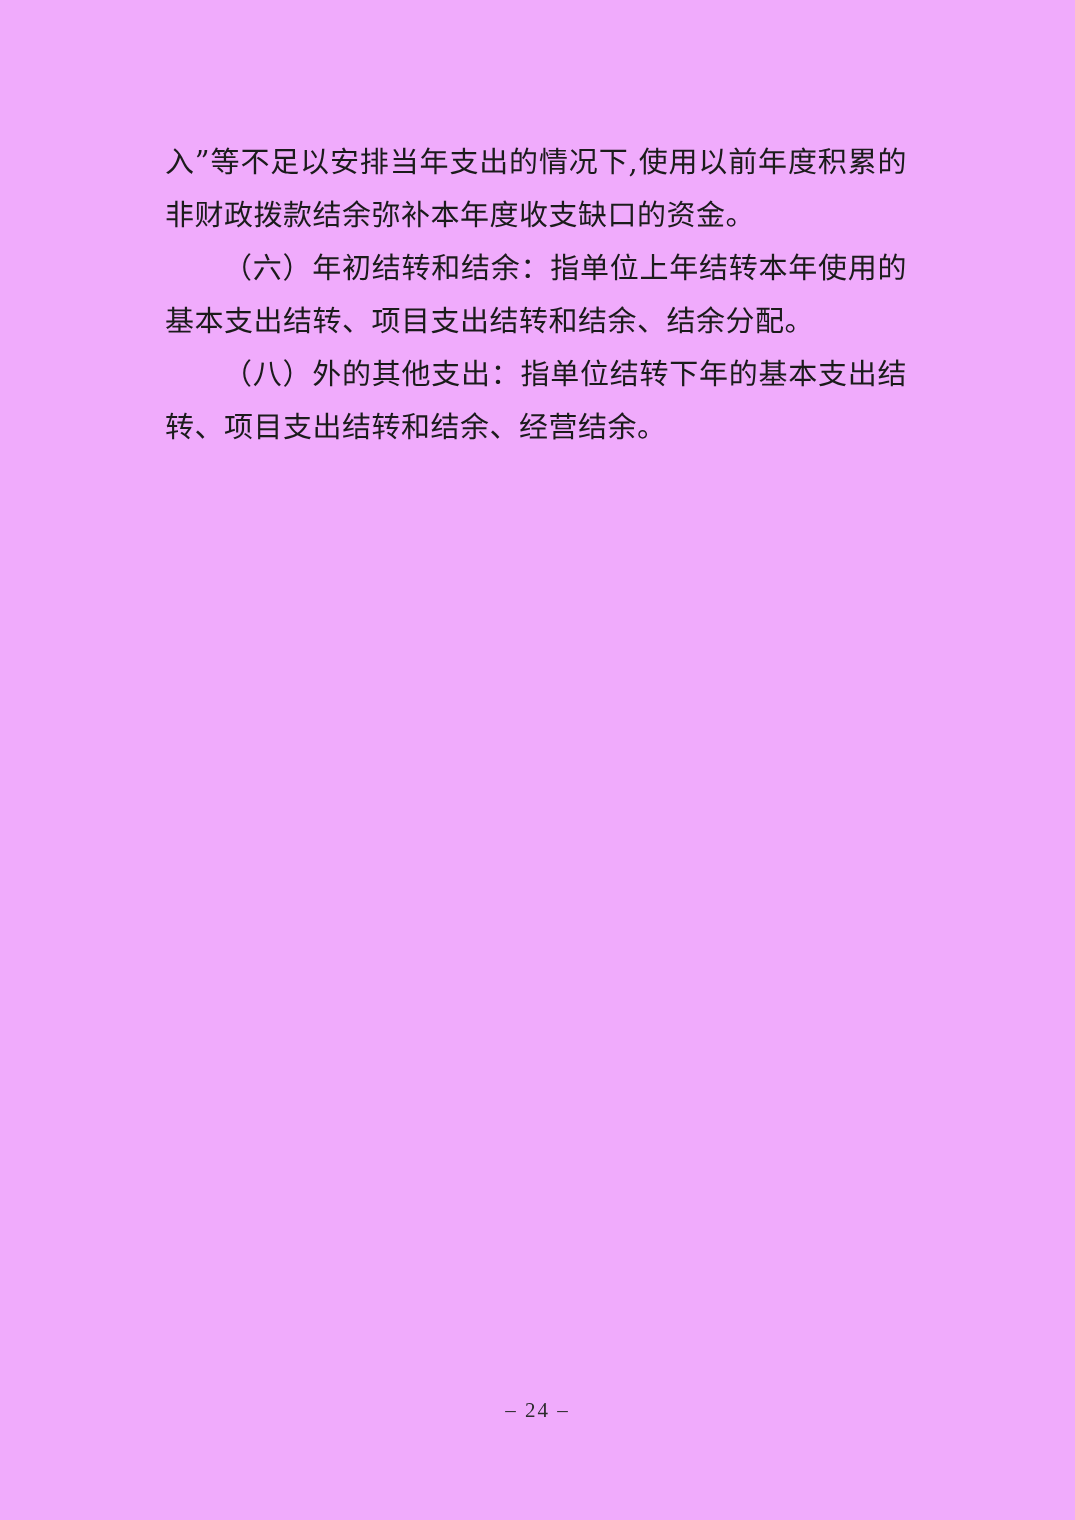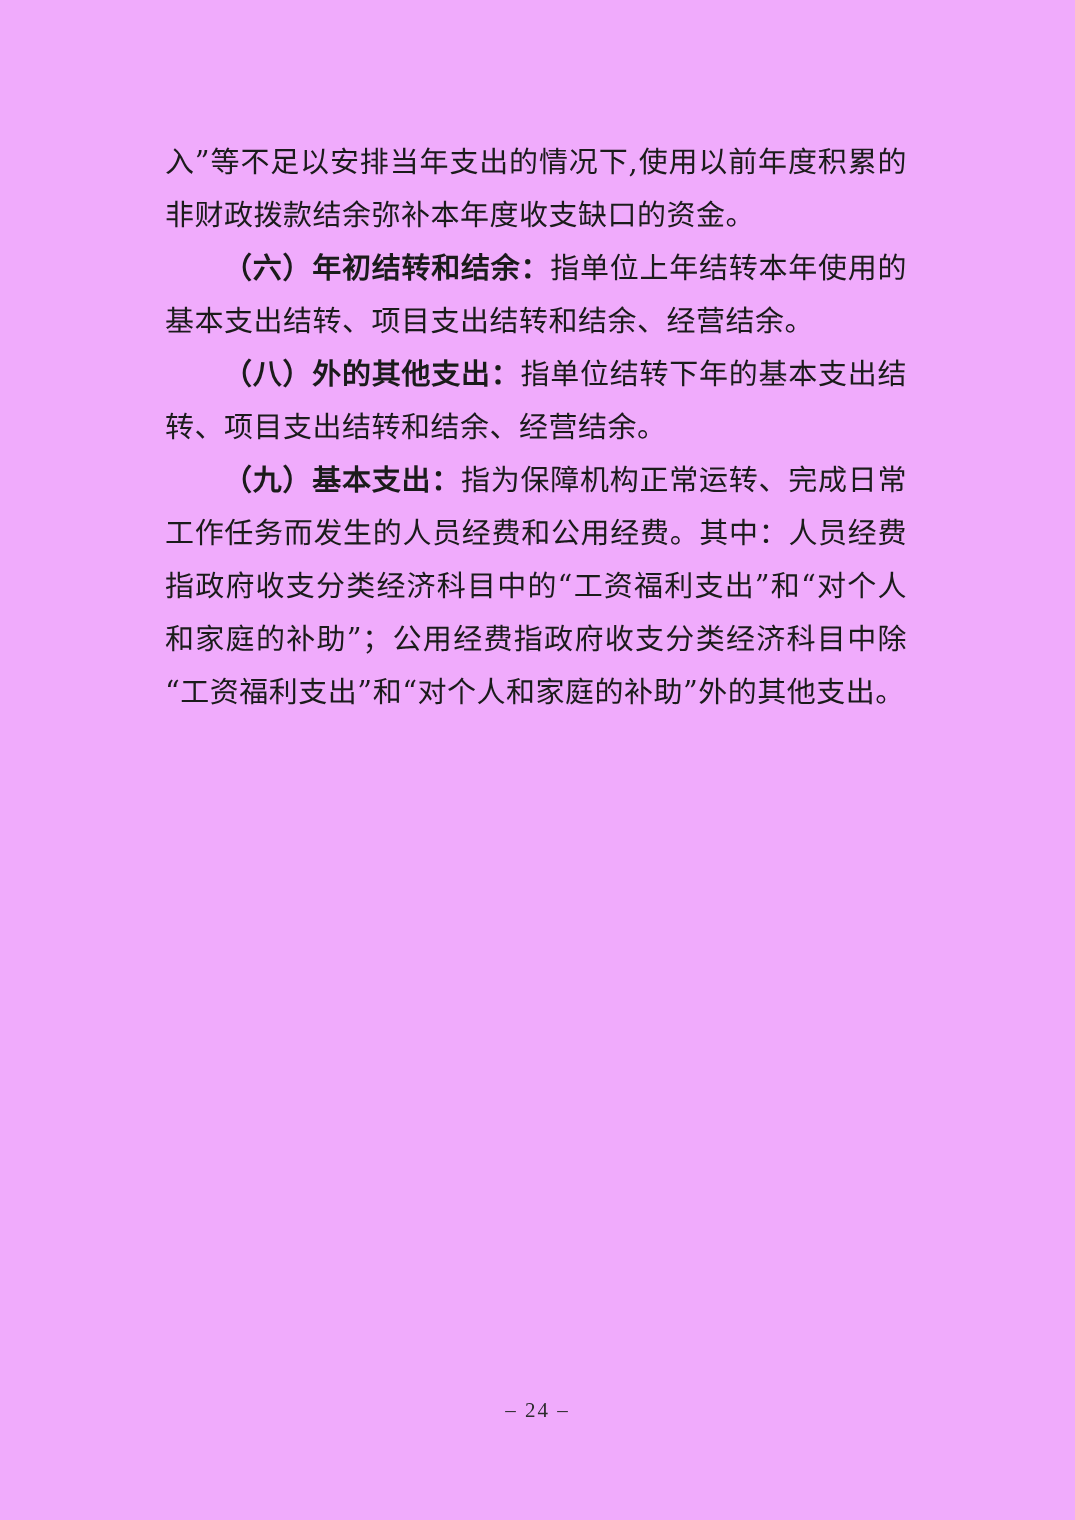--- a/index.html
+++ b/index.html
@@ -27,21 +27,21 @@
     line-height: 53px;
     color: #1b1b1b;
     text-align: justify;
     letter-spacing: 0.5px;
     word-break: break-all;
   }
   .para.indent {
     text-indent: 2em;
   }
   .para .head {
-    font-weight: 700;
+    font-weight: 400;
   }
   .footer {
     position: absolute;
     left: 0;
     top: 1398px;
     width: 100%;
     text-align: center;
     font-size: 21px;
     color: #2b2b2b;
     letter-spacing: 2px;
@@ -50,26 +50,25 @@
 </style>
 </head>
 <body>
 
 <div class="page">
 
   <div class="text-block">
 
     <p class="para"><span class="body">入”等不足以安排当年支出的情况下,使用以前年度积累的非财政拨款结余弥补本年度收支缺口的资金。</span></p>
 
-    <p class="para indent"><span class="head">（六）年初结转和结余：</span><span class="body">指单位上年结转本年使用的基本支出结转、项目支出结转和结余、经营结余。</span></p>
+    <p class="para indent"><span class="head">（六）年初结转和结余：</span><span class="body">指单位上年结转本年使用的基本支出结转、项目支出结转和结余、结余分配。</span></p>
 
 
     <p class="para indent"><span class="head">（八）外的其他支出：</span><span class="body">指单位结转下年的基本支出结转、项目支出结转和结余、经营结余。</span></p>
 
-    <p class="para indent"><span class="head">（九）基本支出：</span><span class="body">指为保障机构正常运转、完成日常工作任务而发生的人员经费和公用经费。其中：人员经费指政府收支分类经济科目中的“工资福利支出”和“对个人和家庭的补助”；公用经费指政府收支分类经济科目中除“工资福利支出”和“对个人和家庭的补助”外的其他支出。</span></p>
 
 
 
 
   </div>
 
   <div class="footer">– 24 –</div>
 
 </div>
 

